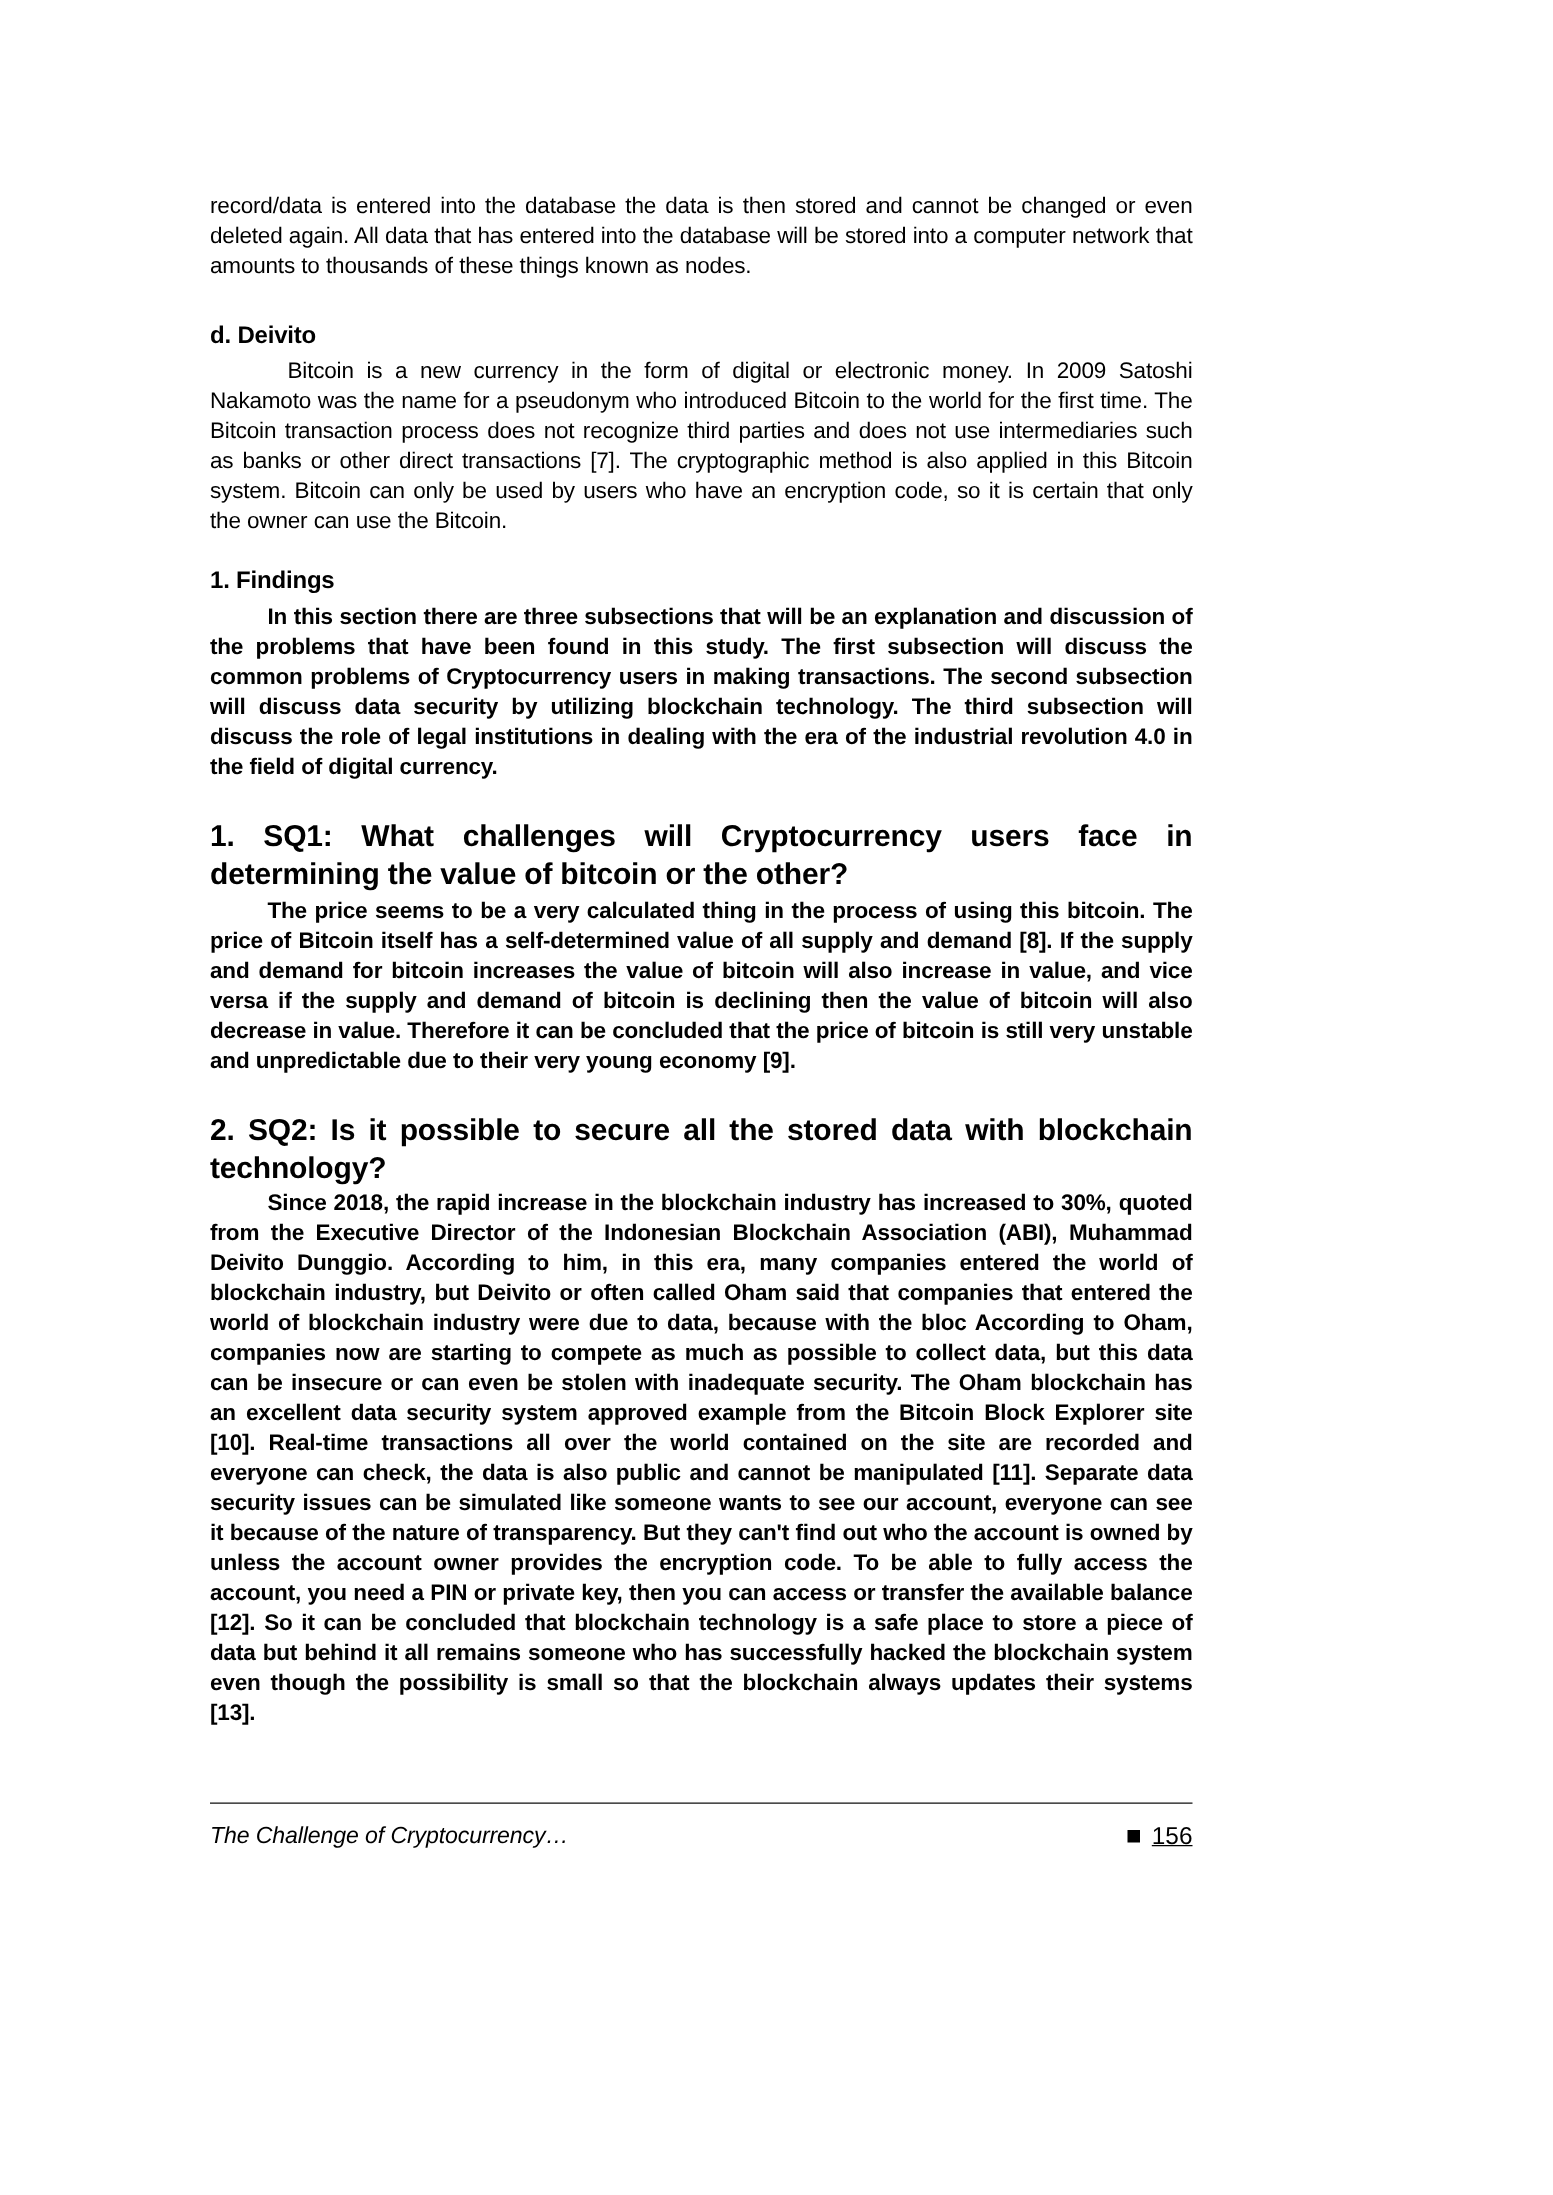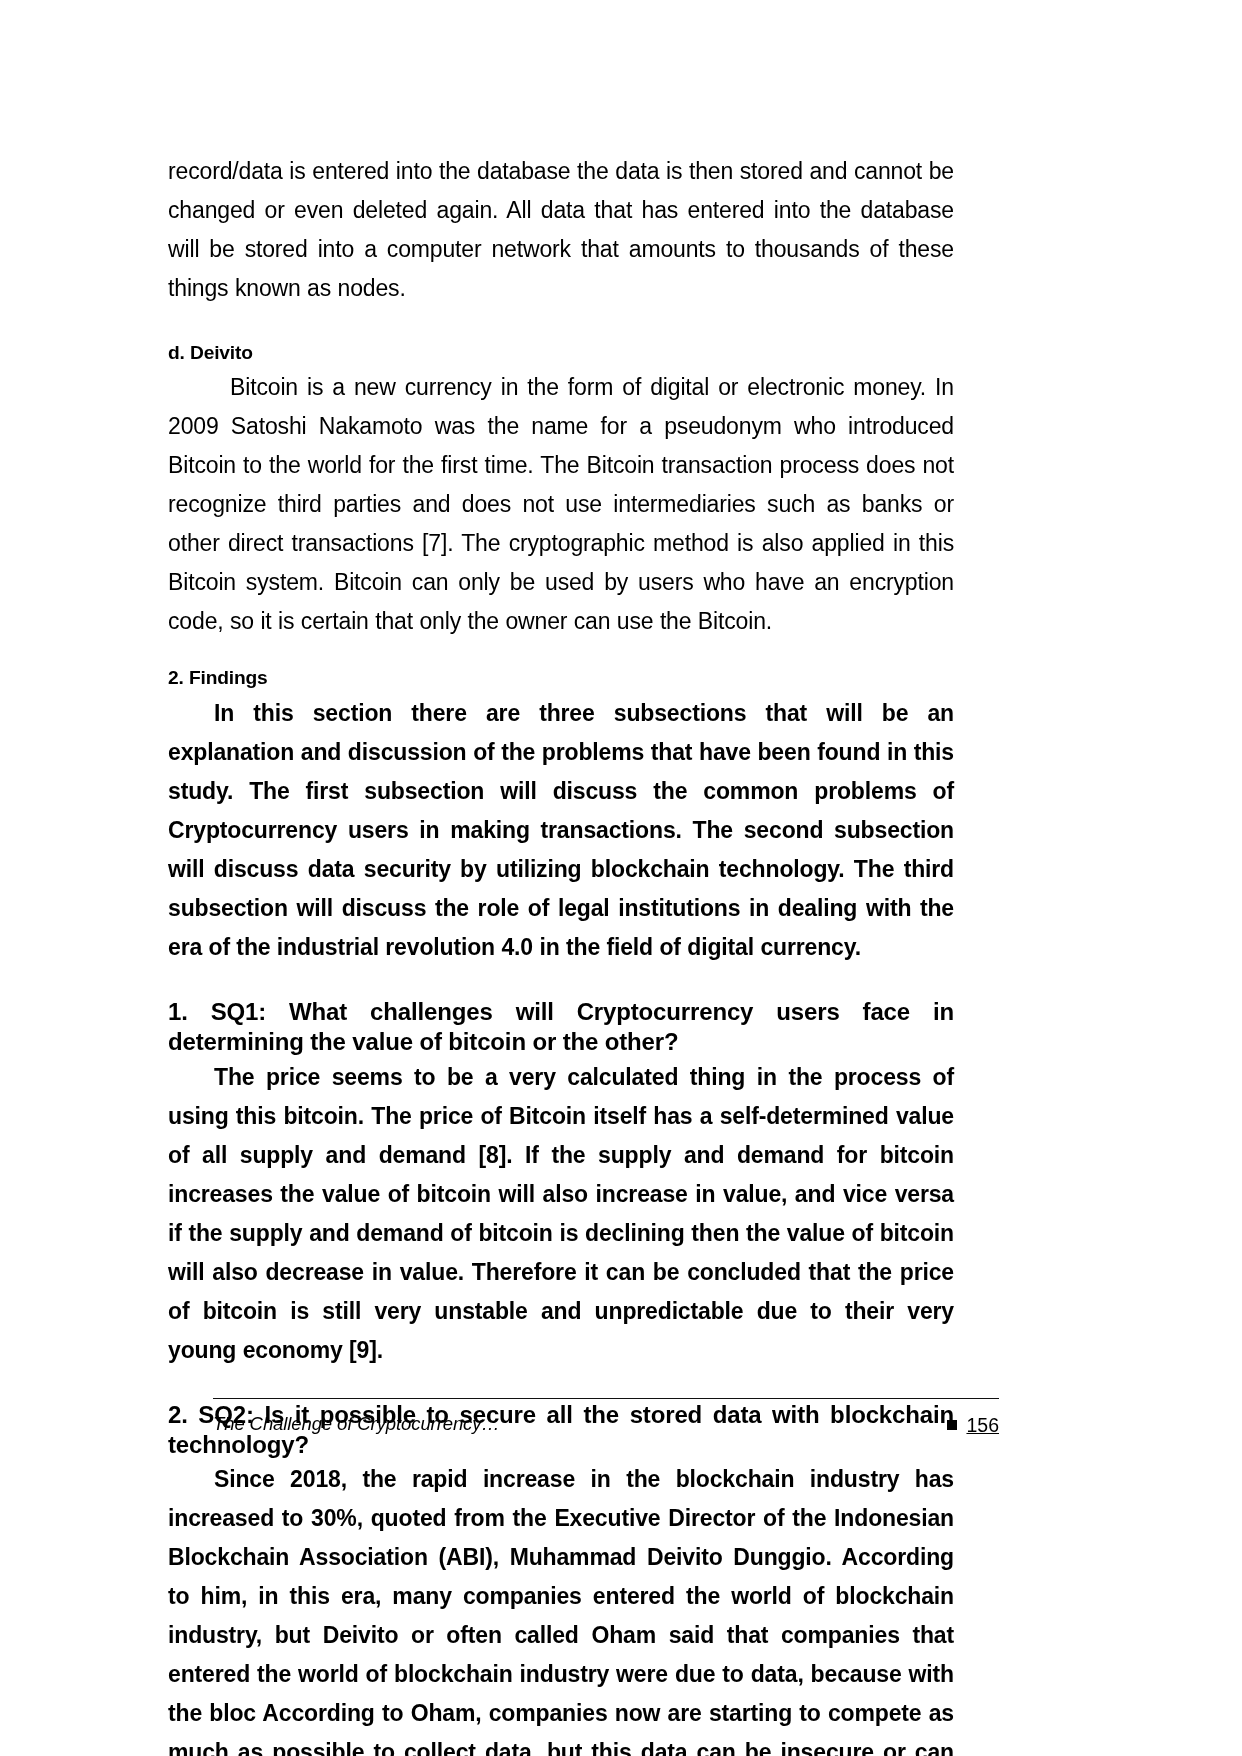--- a/index.html
+++ b/index.html
@@ -22,22 +22,22 @@
     left: 168px;
     top: 152px;
     width: 786px;
   }
   p, h1, h2, h3, h4 {
     margin: 0;
     padding: 0;
     font-weight: normal;
   }
   .para {
-    font-size: 23px;
-    line-height: 39px;
+    font-size: 18px;
+    line-height: 24px;
     text-align: justify;
     text-justify: inter-word;
     letter-spacing: -0.15px;
     word-spacing: 0.2px;
   }
   .indent {
     text-indent: 62px;
   }
   .indent-sm {
     text-indent: 46px;
@@ -57,23 +57,22 @@
     text-align: justify;
     text-justify: inter-word;
     letter-spacing: -0.15px;
   }
   .gap-lg { height: 30px; }
   .gap-md { height: 22px; }
 
   .footer {
     position: absolute;
     left: 168px;
-    top: 1398px;
+    top: 1442px;
     width: 786px;
-    margin-left: 45px;
   }
   .footer-rule {
     border: none;
     border-top: 1.2px solid #111111;
     margin: 0 0 14px 0;
     width: 100%;
   }
   .footer-row {
     display: flex;
     align-items: baseline;
@@ -110,21 +109,21 @@
     <p class="para">record/data is entered into the database the data is then stored and cannot be changed or even deleted again. All data that has entered into the database will be stored into a computer network that amounts to thousands of these things known as nodes.</p>
 
     <div class="gap-lg"></div>
 
     <h3 class="heading">d. Deivito</h3>
 
     <p class="para indent">Bitcoin is a new currency in the form of digital or electronic money. In 2009 Satoshi Nakamoto was the name for a pseudonym who introduced Bitcoin to the world for the first time. The Bitcoin transaction process does not recognize third parties and does not use intermediaries such as banks or other direct transactions [7]. The cryptographic method is also applied in this Bitcoin system. Bitcoin can only be used by users who have an encryption code, so it is certain that only the owner can use the Bitcoin.</p>
 
     <div class="gap-md"></div>
 
-    <h2 class="heading">2. Findings</h2>
+    <h2 class="heading">1. Findings</h2>
 
 
     <p class="para indent-sm">In this section there are three subsections that will be an explanation and discussion of the problems that have been found in this study. The first subsection will discuss the common problems of Cryptocurrency users in making transactions. The second subsection will discuss data security by utilizing blockchain technology. The third subsection will discuss the role of legal institutions in dealing with the era of the industrial revolution 4.0 in the field of digital currency.</p>
 
     <div class="gap-lg"></div>
 
     <h4 class="heading-just">1. SQ1: What challenges will Cryptocurrency users face in determining the value of bitcoin or the other?</h4>
 
     <p class="para indent-sm">The price seems to be a very calculated thing in the process of using this bitcoin. The price of Bitcoin itself has a self-determined value of all supply and demand [8]. If the supply and demand for bitcoin increases the value of bitcoin will also increase in value, and vice versa if the supply and demand of bitcoin is declining then the value of bitcoin will also decrease in value. Therefore it can be concluded that the price of bitcoin is still very unstable and unpredictable due to their very young economy [9].</p>
 

